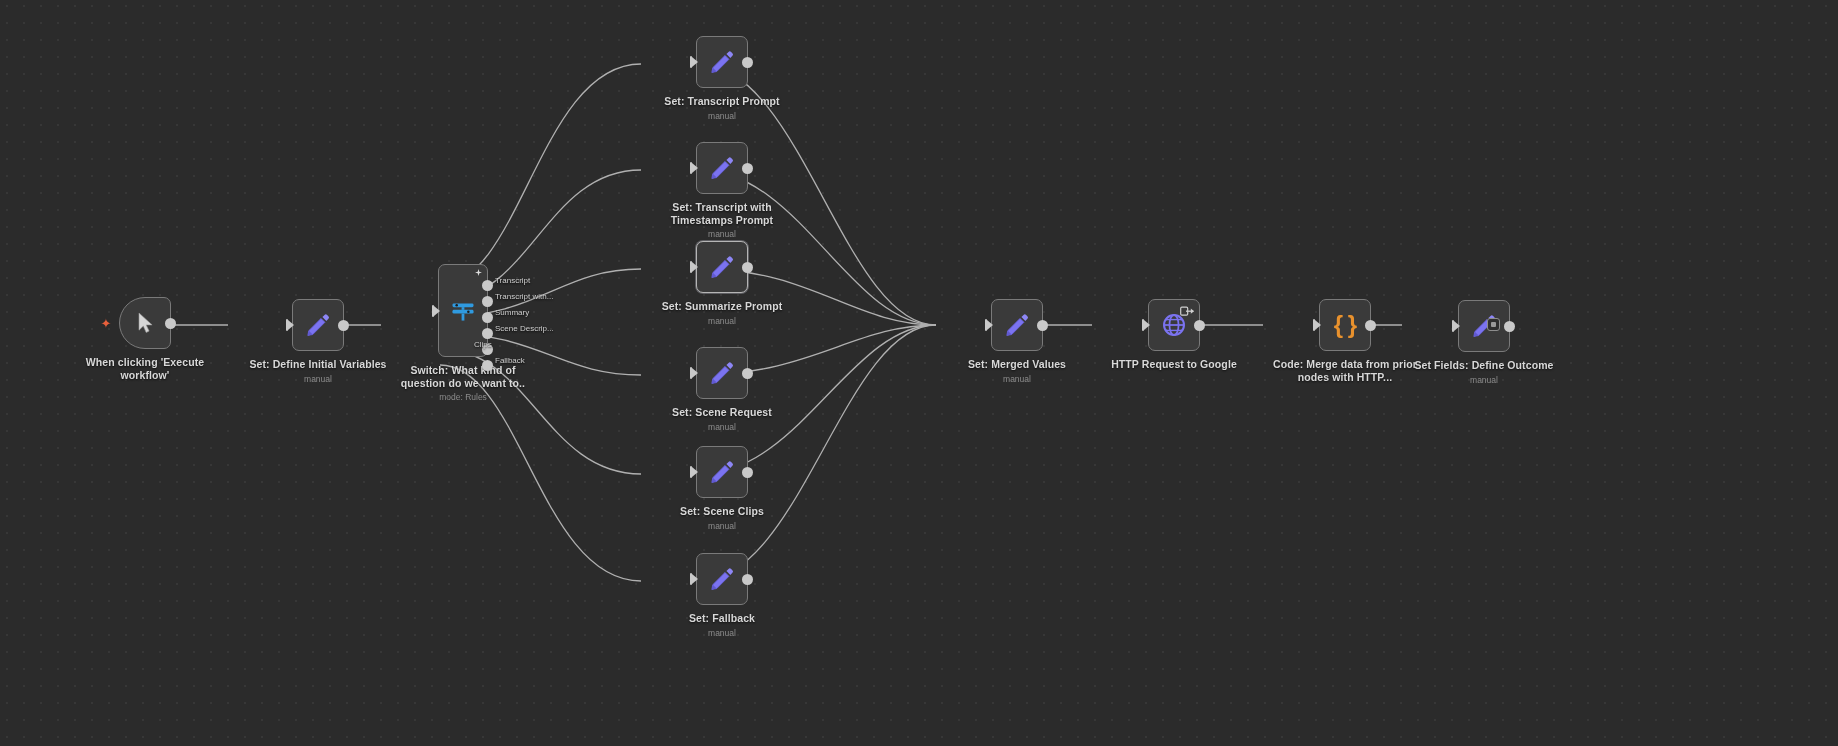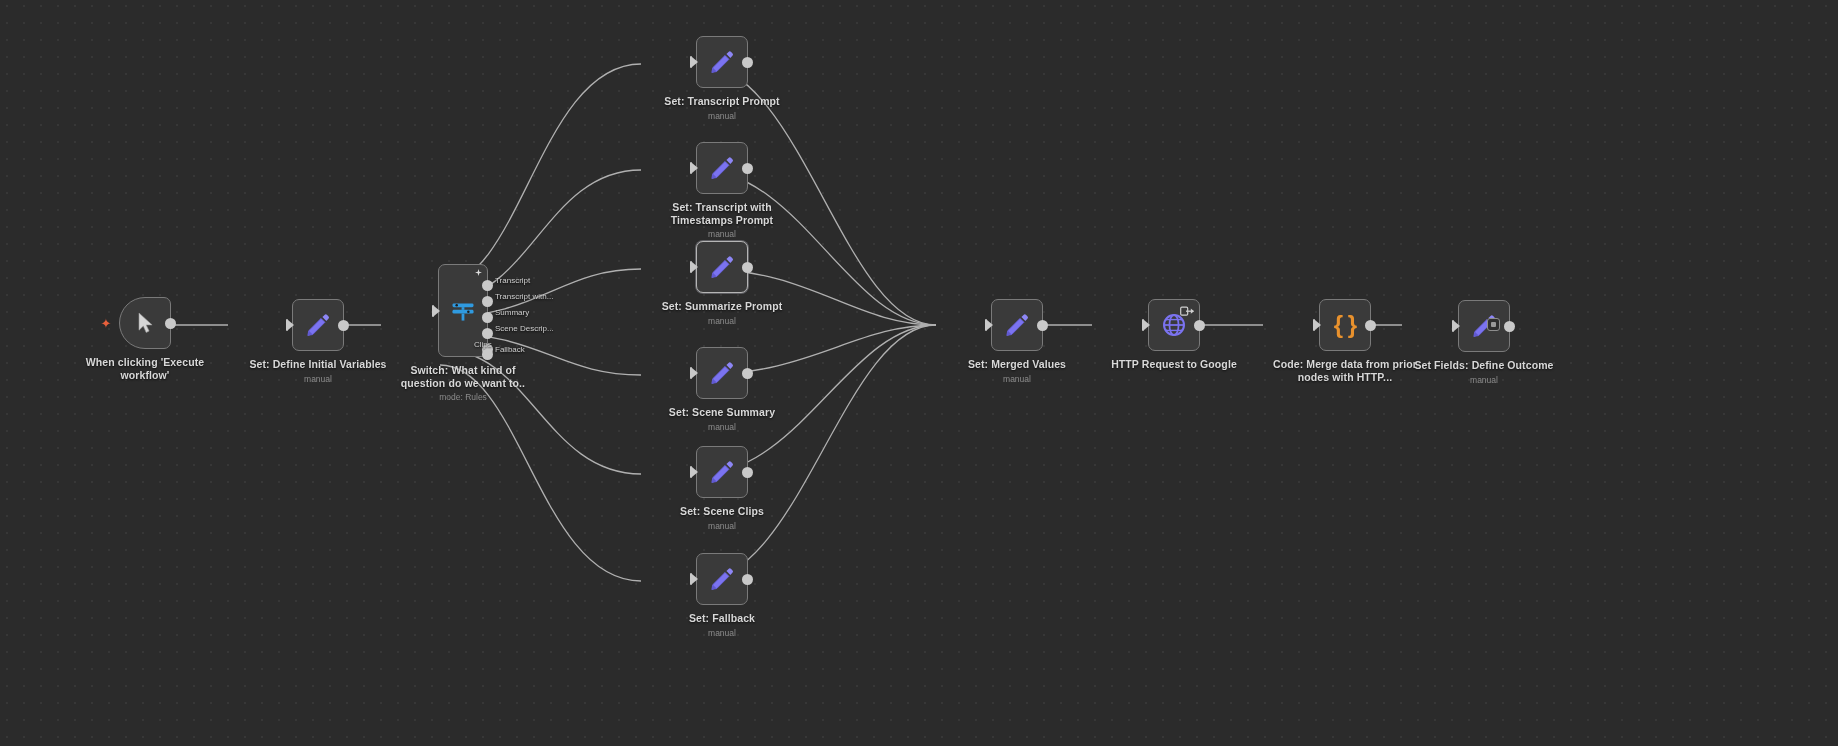--- a/index.html
+++ b/index.html
@@ -238,21 +238,21 @@
             <span class="sw-port-label">Summary</span>
           </span>
           <span class="sw-port-wrap" style="top: 63px;">
             <span class="sw-port" style="right: 0px;"></span>
             <span class="sw-port-label">Scene Descrip...</span>
           </span>
           <span class="sw-port-wrap" style="top: 79px; padding-left: 32px;">
             <span class="sw-port" style="right: 0px;"></span>
             <span class="sw-port-label">Clips</span>
           </span>
-          <span class="sw-port-wrap" style="top: 84px; margin-left: 33px;">
+          <span class="sw-port-wrap" style="top: 95px; margin-left: 33px;">
             <span class="sw-port" style="right: 0px;"></span>
             <span class="sw-port-label">Fallback</span>
           </span>
           <span class="badge-pin"></span>
         </div>
         <div class="node-label">Switch: What kind of question do we want to..</div>
         <div class="node-sub">mode: Rules</div>
       </div>
       <div class="node" style="left: 647px; top: 36px;">
         <div class="node-box regular">
@@ -308,21 +308,21 @@
     <path d="M3.5 17.2 L14.8 5.9 l3.6 3.6 L7.1 20.8 L2.6 21.6 z" fill="#7b73f0" stroke="#6b63e8" stroke-width="0.7" stroke-linejoin="round"></path>
     <path d="M16.1 4.6 l1.9 -1.9 a1.7 1.7 0 0 1 2.4 0 l1.2 1.2 a1.7 1.7 0 0 1 0 2.4 l-1.9 1.9 z" fill="#8d86f5"></path>
     <path d="M2.6 21.6 L3.5 17.2 L7.1 20.8 z" fill="#6059d0"></path>
   </svg>
           <span class="port-in">
             <span class="bar"></span>
             <span class="tri"></span>
           </span>
           <span class="port-out"></span>
         </div>
-        <div class="node-label">Set: Scene Summary</div>
+        <div class="node-label">Set: Scene Request</div>
         <div class="node-sub">manual</div>
       </div>
       <div class="node" style="left: 647px; top: 446px;">
         <div class="node-box regular">
           <svg class="icon-pencil" viewBox="0 0 24 24">
     <path d="M3.5 17.2 L14.8 5.9 l3.6 3.6 L7.1 20.8 L2.6 21.6 z" fill="#7b73f0" stroke="#6b63e8" stroke-width="0.7" stroke-linejoin="round"></path>
     <path d="M16.1 4.6 l1.9 -1.9 a1.7 1.7 0 0 1 2.4 0 l1.2 1.2 a1.7 1.7 0 0 1 0 2.4 l-1.9 1.9 z" fill="#8d86f5"></path>
     <path d="M2.6 21.6 L3.5 17.2 L7.1 20.8 z" fill="#6059d0"></path>
   </svg>
           <span class="port-in">

